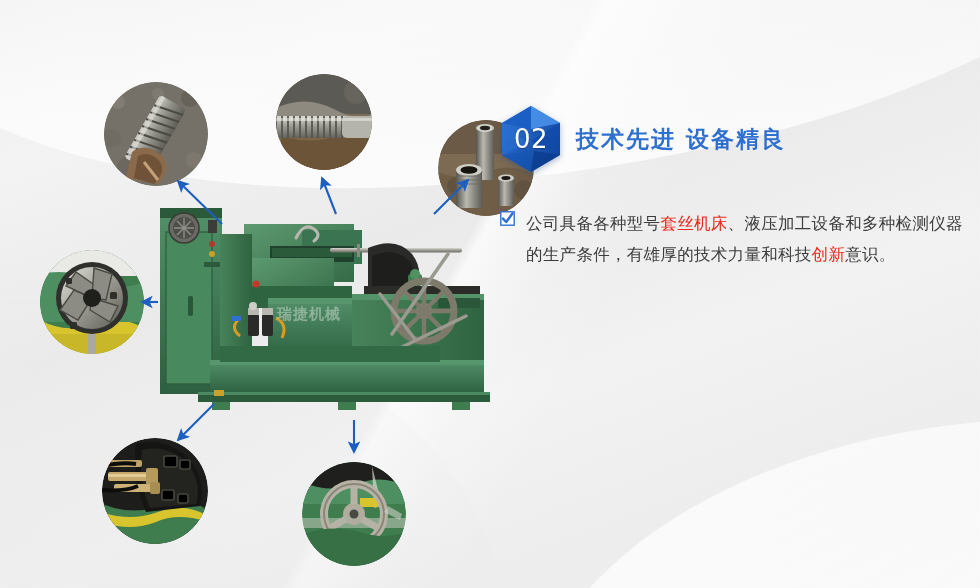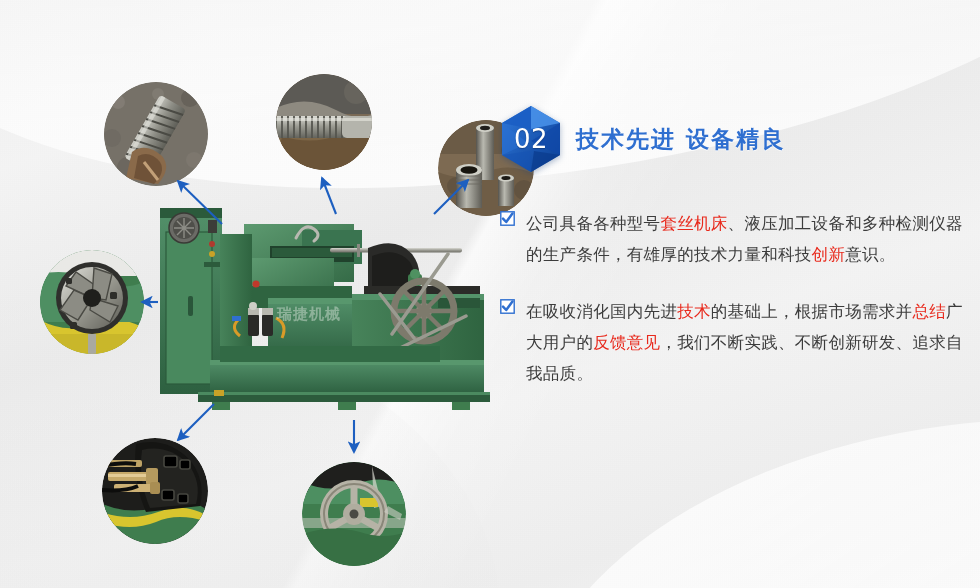--- a/index.html
+++ b/index.html
@@ -457,26 +457,17 @@
       <div class="bullet">
         <span class="cbx">
           <svg width="15" height="15" viewBox="0 0 15 15">
             <rect x="0.8" y="0.8" width="13.4" height="13.4" fill="#ffffff" stroke="#2f6fd0" stroke-width="1.4"></rect>
             <path d="M3 7.6 L6.2 11 L12.4 2.6" fill="none" stroke="#2f6fd0" stroke-width="2.5" stroke-linecap="round" stroke-linejoin="round"></path>
           </svg>
         </span>
         <span class="btext"><span>公司具备各种型号</span><span class="hl">套丝机床</span><span>、液压加工设备和多种检测仪器的生产条件，有雄厚的技术力量和科技</span><span class="hl">创新</span><span>意识。</span></span>
       </div>
 
-      <div class="bullet">
-        <span class="cbx">
-          <svg width="15" height="15" viewBox="0 0 15 15">
-            <rect x="0.8" y="0.8" width="13.4" height="13.4" fill="#ffffff" stroke="#2f6fd0" stroke-width="1.4"></rect>
-            <path d="M3 7.6 L6.2 11 L12.4 2.6" fill="none" stroke="#2f6fd0" stroke-width="2.5" stroke-linecap="round" stroke-linejoin="round"></path>
-          </svg>
-        </span>
-        <span class="btext"><span>在吸收消化国内先进</span><span class="hl">技术</span><span>的基础上，根据市场需求并</span><span class="hl">总结</span><span>广大用户的</span><span class="hl">反馈意见</span><span>，我们不断实践、不断创新研发、追求自我品质。</span></span>
-      </div>
 
     </div>
   </div>
 
 </div>
 
 </body></html>

